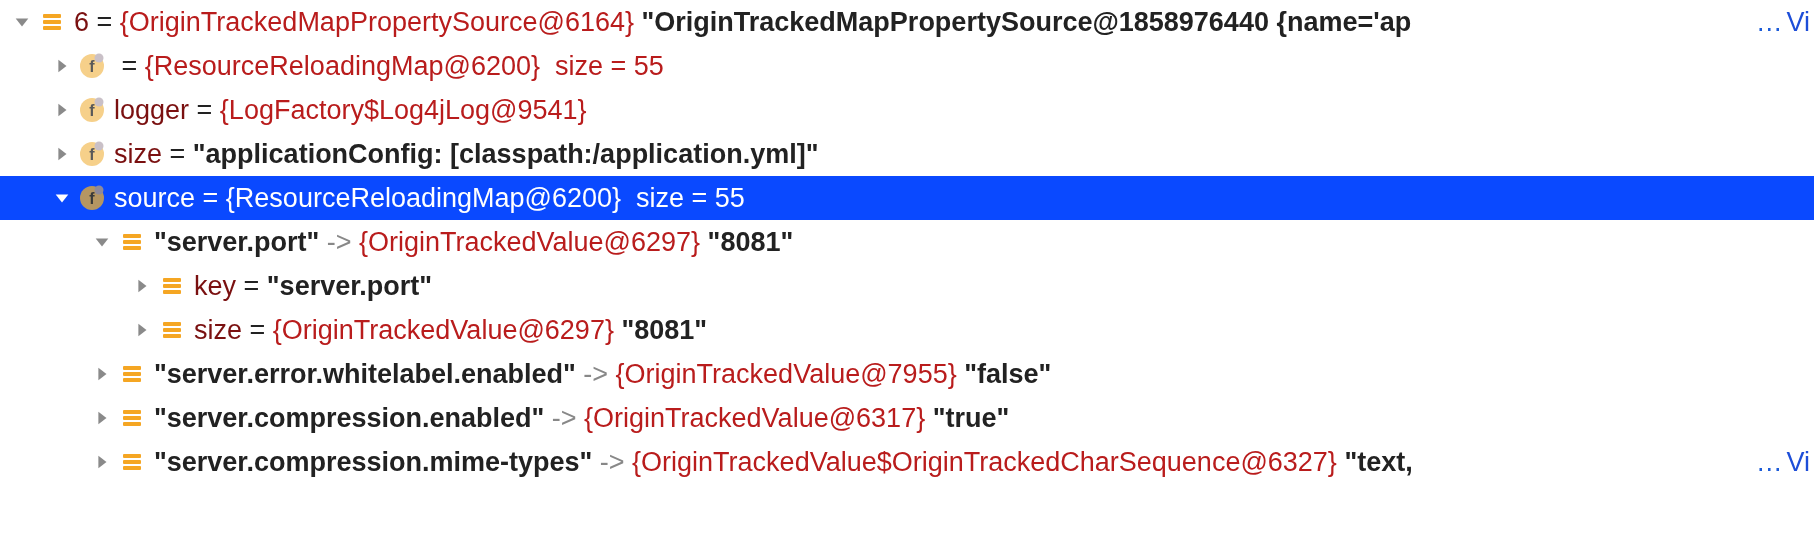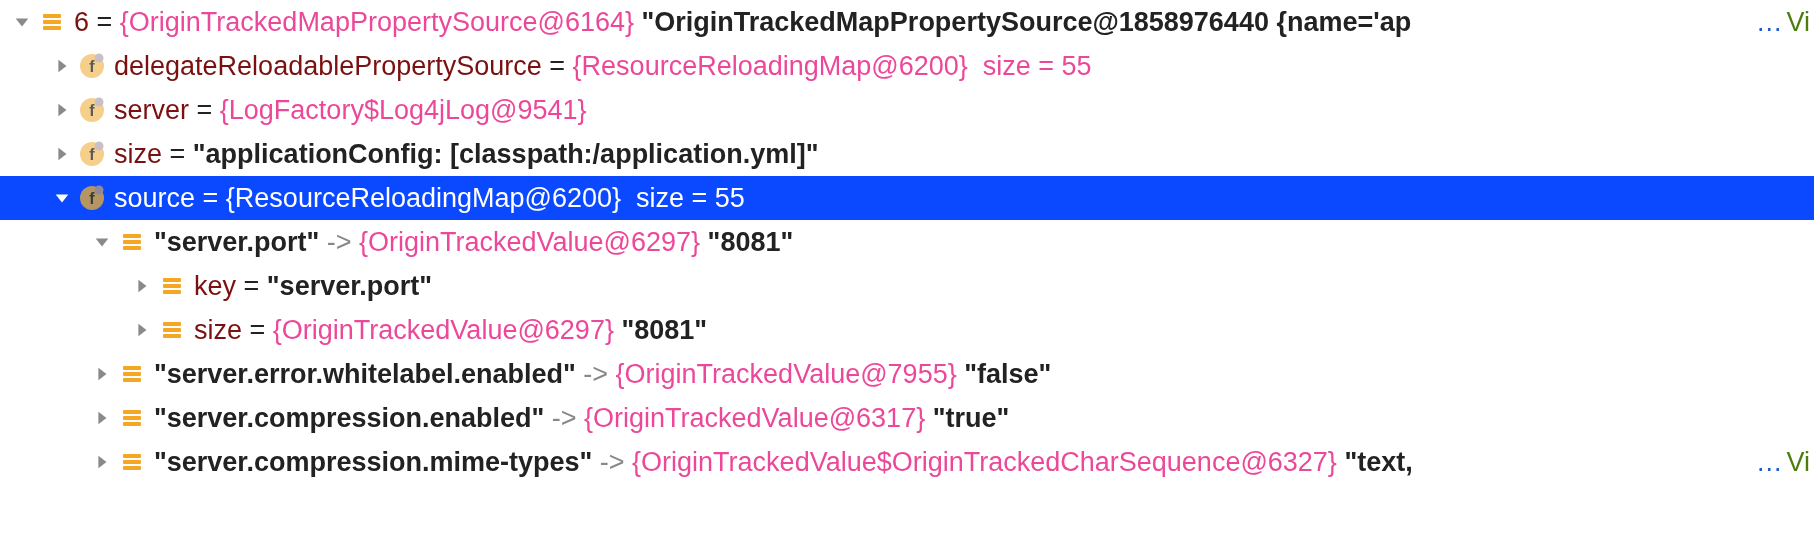--- a/index.html
+++ b/index.html
@@ -49,39 +49,39 @@
     overflow: hidden;
     text-overflow: clip;
     display: flex;
     align-items: baseline;
     min-width: 0;
   }
   .content > span { white-space: pre; }
   .nm   { color: #7a1010; } 
   .idx  { color: #7a1010; }
   .eq   { color: #222; }
-  .obj  { color: #ec4899; } 
+  .obj  { color: #b91c1c; } 
   .str  { color: #222; }    
   .arrw { color: #888888; } 
   .bold { font-weight: 600; }
   .sel {
     background: #0a49ff;
     color: #ffffff;
   }
   .sel .nm, .sel .eq, .sel .obj, .sel .str, .sel .arrw, .sel .idx { color:#ffffff; }
   .sel .arrow { color:#ffffff; }
   .trail {
     flex: 0 0 auto;
     display: flex;
     align-items: center;
     gap: 2px;
     padding-right: 4px;
   }
   .ell  { color: #1c5bd8; letter-spacing: 1px; }
-  .view { color: #4d7c0f; }
+  .view { color: #1d4ed8; }
 </style>
 </head>
 <body>
 
 <div id="tree">
     <div class="row">
       <span class="indent" style="width: 0px;"></span>
       <span class="arrow">
         <svg width="18" height="18" viewBox="0 0 20 20">
           <path d="M3 6 L17 6 L10 15 Z" fill="#8a8a8a"></path>
@@ -114,41 +114,40 @@
         </svg>
       </span>
       <span class="icon">
         <svg width="26" height="26" viewBox="0 0 26 26">
           <circle cx="13" cy="13" r="12" fill="#f6d08a"></circle>
           <circle cx="20" cy="5" r="4.5" fill="#c9c0c7"></circle>
           <text x="13" y="19" text-anchor="middle" font-size="16" font-family="Arial" fill="#595959" font-weight="600">f</text>
         </svg>
       </span>
       <span class="content">
-        <span class="nm">delegateReloadablePropertySource</span>
         <span class="eq"> = </span>
         <span class="obj">{ResourceReloadingMap@6200}  size = 55</span>
       </span>
     </div>
     <div class="row">
       <span class="indent" style="width: 40px;"></span>
       <span class="arrow">
         <svg width="18" height="18" viewBox="0 0 20 20">
           <path d="M6 3 L15 10 L6 17 Z" fill="#8a8a8a"></path>
         </svg>
       </span>
       <span class="icon">
         <svg width="26" height="26" viewBox="0 0 26 26">
           <circle cx="13" cy="13" r="12" fill="#f6d08a"></circle>
           <circle cx="20" cy="5" r="4.5" fill="#c9c0c7"></circle>
           <text x="13" y="19" text-anchor="middle" font-size="16" font-family="Arial" fill="#595959" font-weight="600">f</text>
         </svg>
       </span>
       <span class="content">
-        <span class="nm">server</span>
+        <span class="nm">logger</span>
         <span class="eq"> = </span>
         <span class="obj">{LogFactory$Log4jLog@9541}</span>
       </span>
     </div>
     <div class="row">
       <span class="indent" style="width: 40px;"></span>
       <span class="arrow">
         <svg width="18" height="18" viewBox="0 0 20 20">
           <path d="M6 3 L15 10 L6 17 Z" fill="#8a8a8a"></path>
         </svg>

